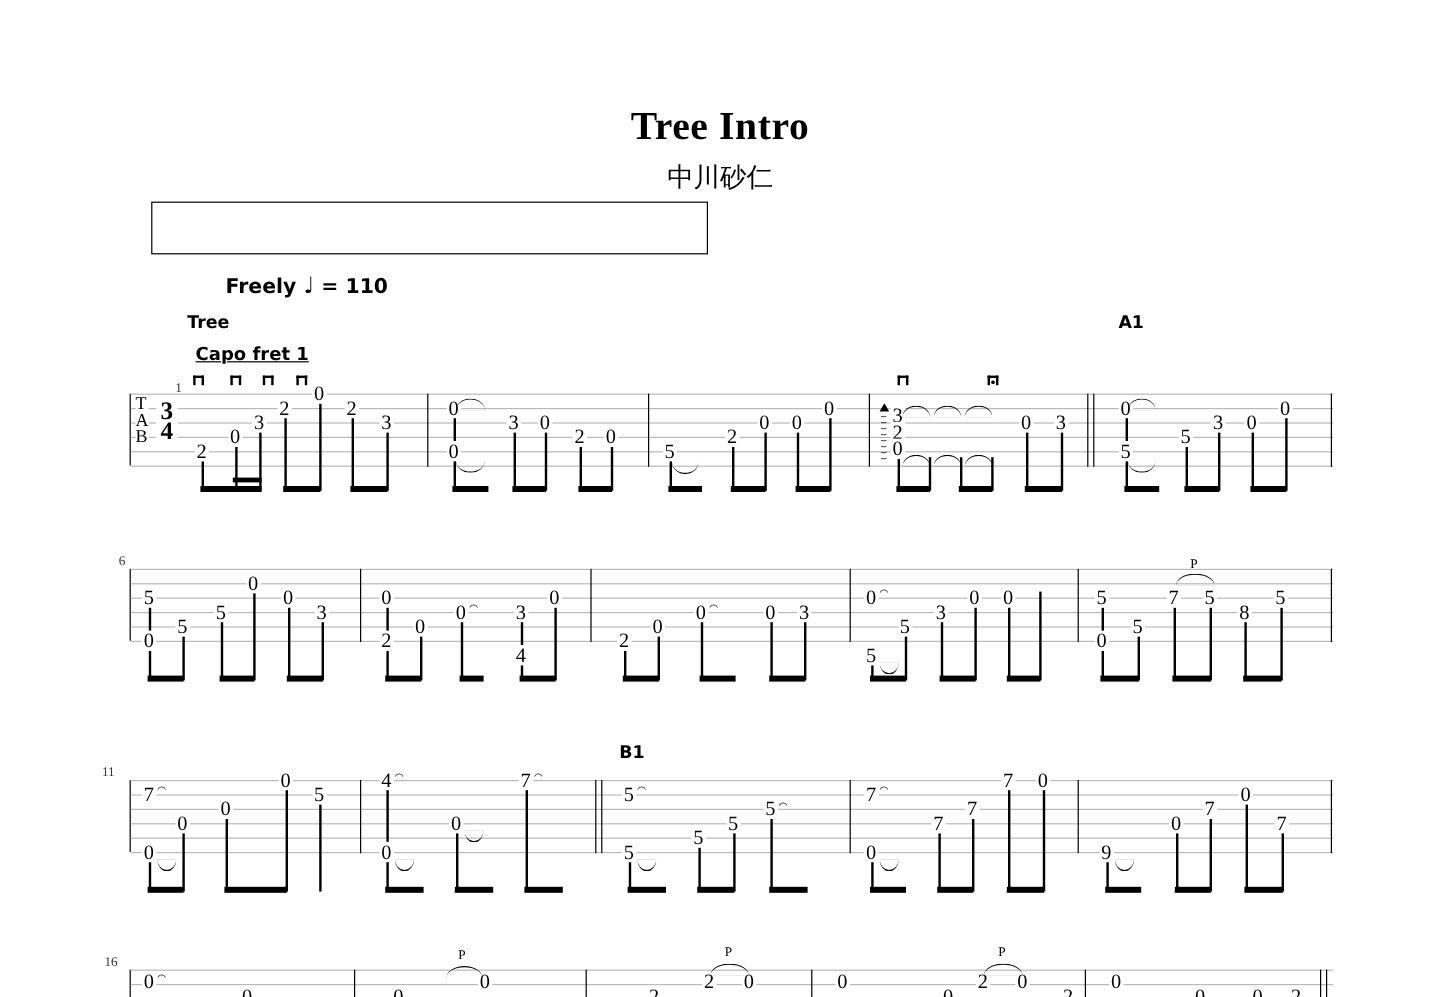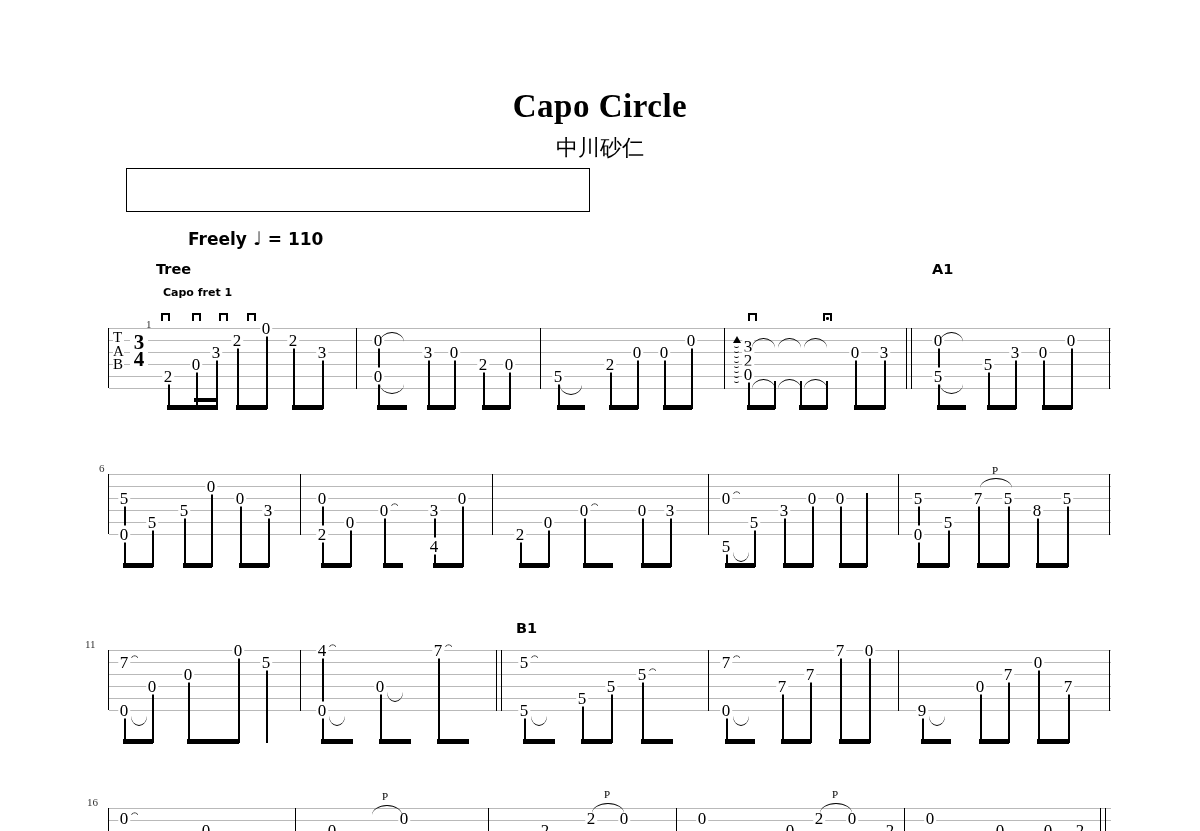--- a/index.html
+++ b/index.html
@@ -94,23 +94,24 @@
   .marker {
     position: absolute;
     font-family: "DejaVu Sans", sans-serif;
     font-size: 14.5px;
     font-weight: bold;
     white-space: nowrap;
   }
   .capo {
     position: absolute;
     font-family: "DejaVu Sans", sans-serif;
-    font-size: 11px;
+    font-size: 15px;
     font-weight: bold;
     white-space: nowrap;
+    text-decoration: underline;
   }
 
   
   .tnum {
     position: absolute;
     font-family: "Liberation Serif", serif;
     font-size: 17px;
     line-height: 1;
     transform: translate(-50%, -50%);
     background: #fff;
@@ -218,21 +219,21 @@
     left: 0px; top: -6px;
     width: 0; height: 0;
     border-left: 4px solid transparent;
     border-right: 4px solid transparent;
     border-bottom: 7px solid #000;
   }
 </style>
 </head>
 <body>
 
-<div id="score-title">Capo Circle</div>
+<div id="score-title">Tree Intro</div>
 <div id="score-composer">中川砂仁</div>
 
 <div id="tuning-box">
 </div>
 
 <div id="tempo-mark">
   <span>Freely</span>
   <span class="notefig">♩</span>
   <span>=</span>
   <span>110</span>

